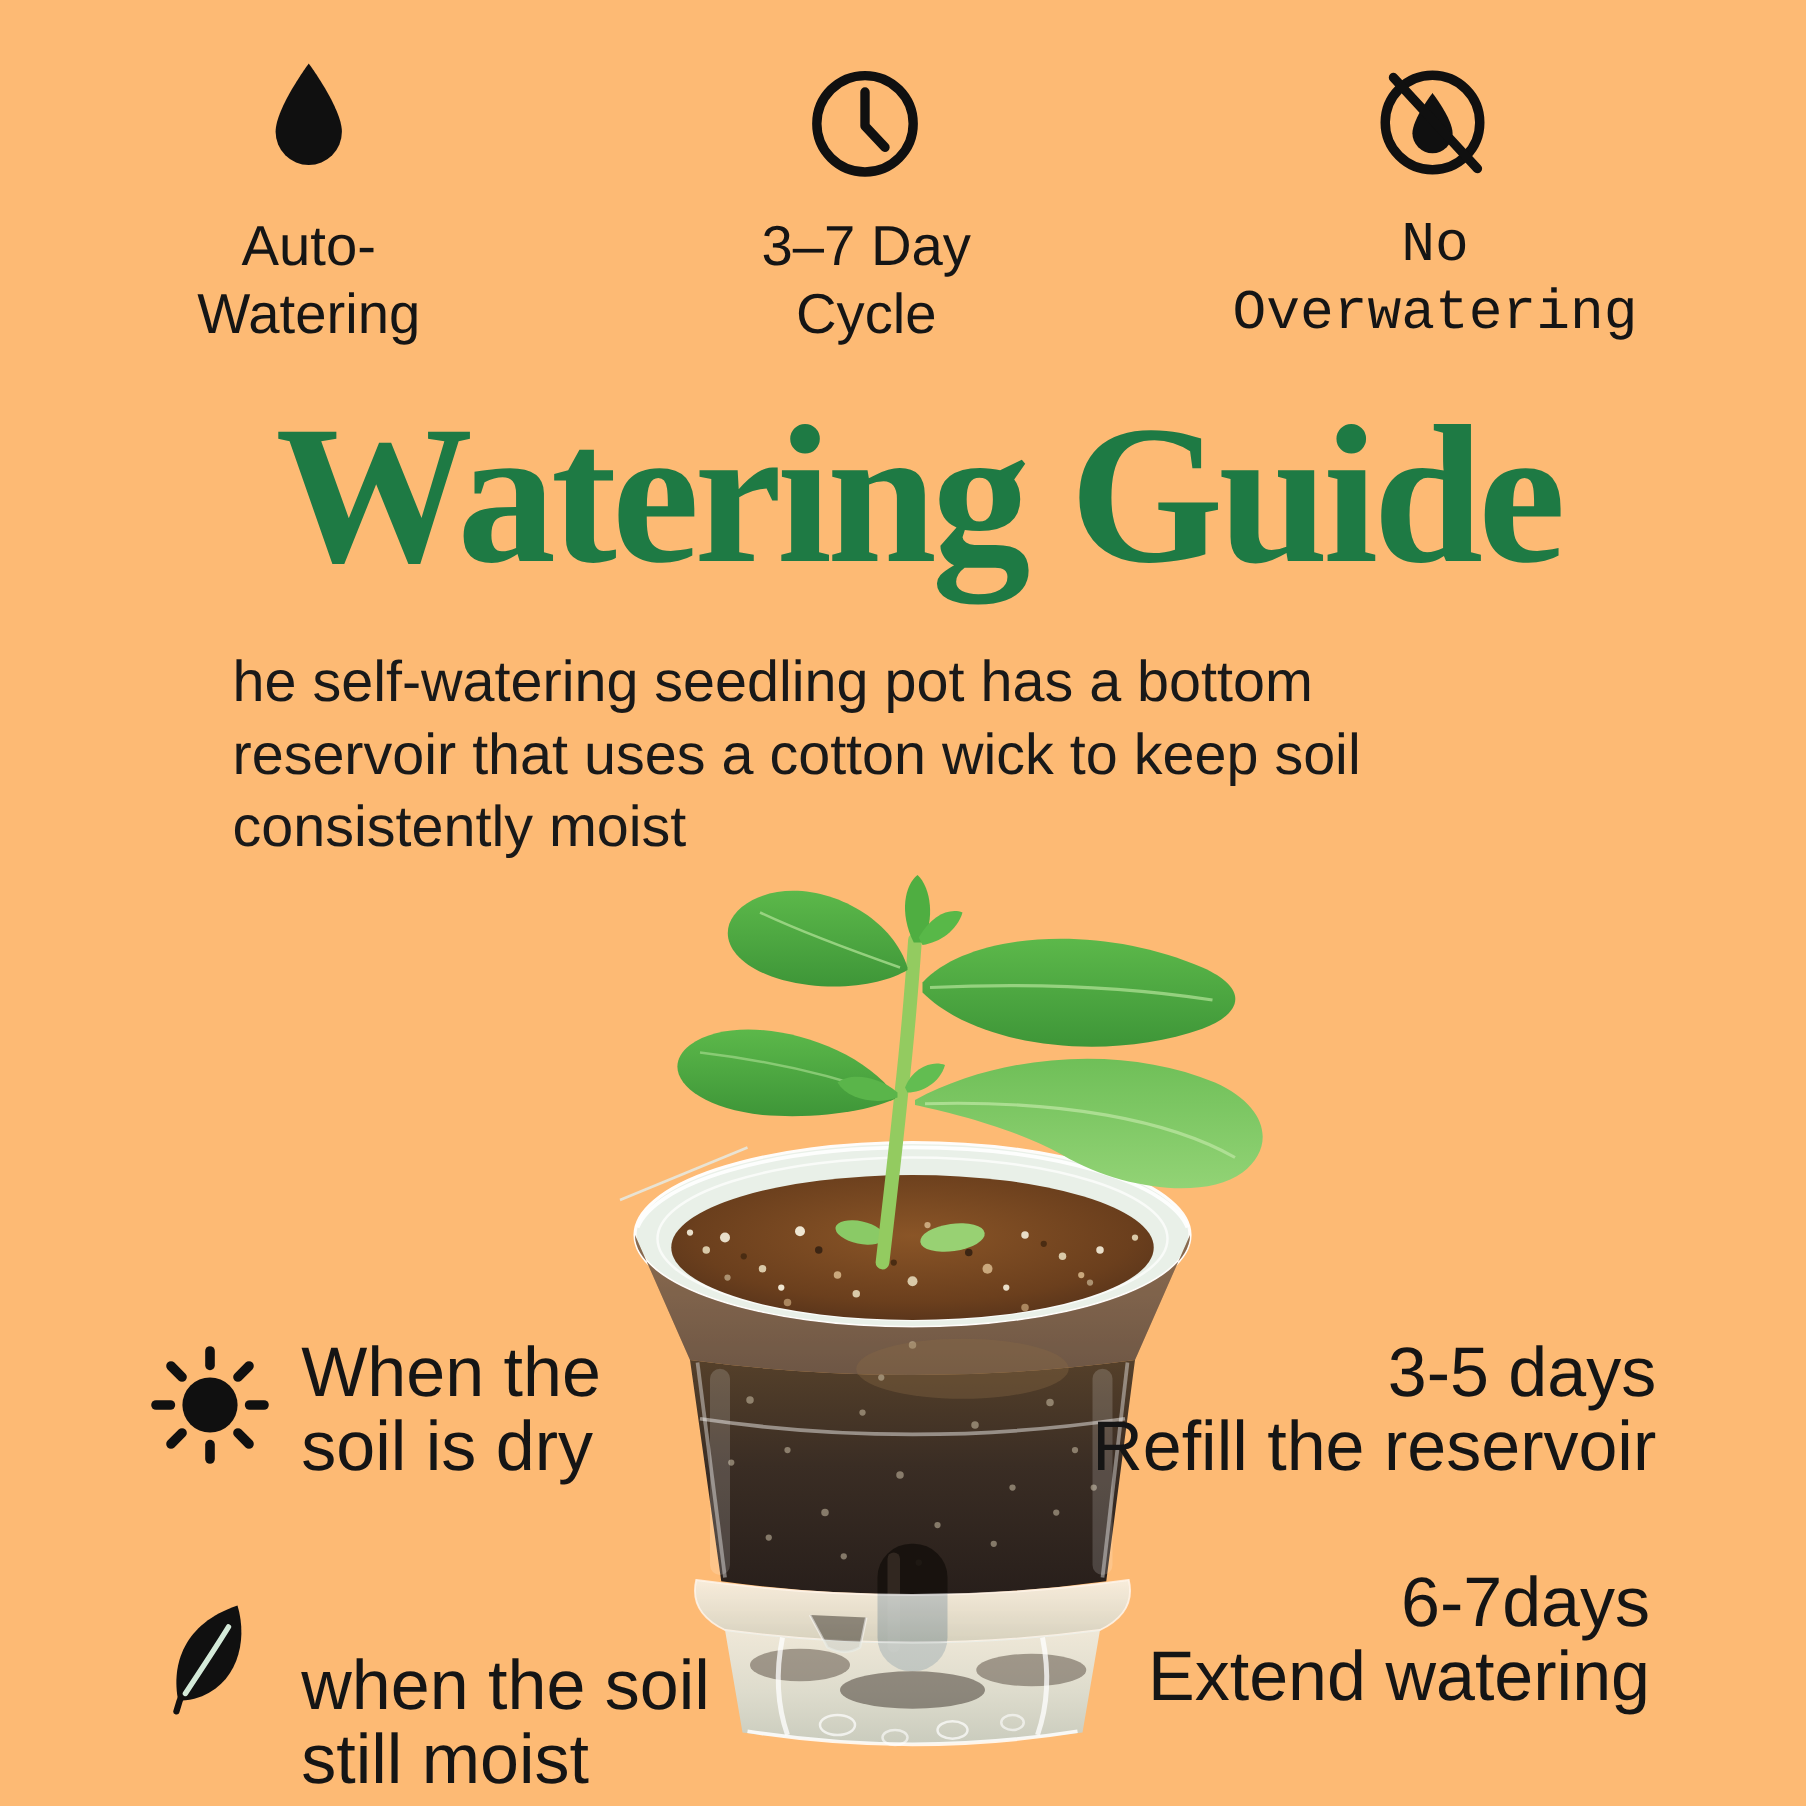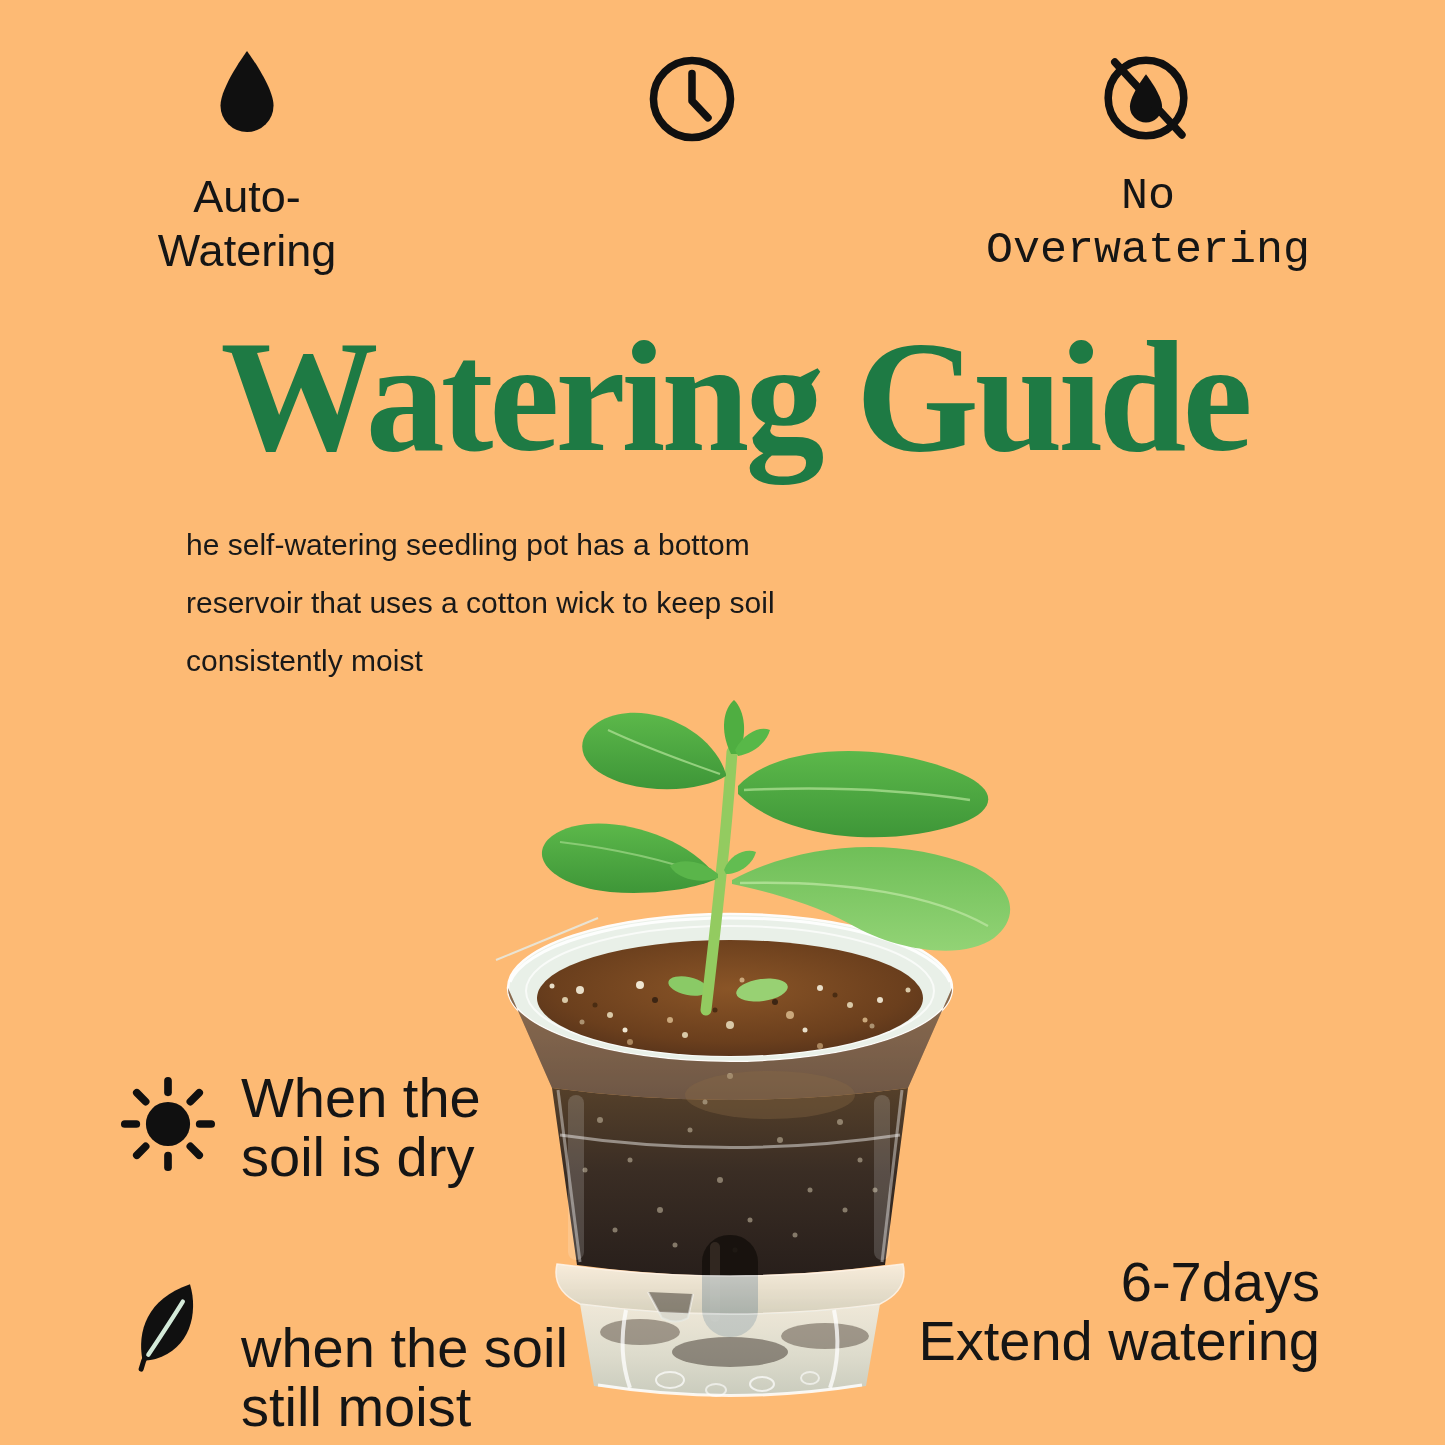--- a/index.html
+++ b/index.html
@@ -29,21 +29,21 @@
     font-weight:700;
     font-size:158px;
     line-height:1.05;
     letter-spacing:-4px;
     color:#1e7a44;
     padding-left:24px;
   }
   .description{
     position:absolute;
     left:186px;top:516px;
-    font-size:30px;
+    font-size:46px;
     line-height:58px;
     font-weight:500;
     white-space:pre-line;
     color:#191919;
   }
   .callout-text{
     position:absolute;
     font-size:56px;
     line-height:59px;
     font-weight:500;
@@ -65,20 +65,22 @@
   </div>
   <div class="feature-label" style="left:92px;top:170px;width:310px;">Auto-
 Watering</div>
 
   <div class="icon-box" style="left:645px;top:52px;width:94px;height:94px;">
     <svg width="94" height="94" viewBox="0 0 100 100">
       <circle cx="50" cy="50" r="41" fill="none" stroke="#101010" stroke-width="8"></circle>
       <polyline points="50,23 50,52 67,70" fill="none" stroke="#101010" stroke-width="8" stroke-linecap="round" stroke-linejoin="round"></polyline>
     </svg>
   </div>
+  <div class="feature-label" style="left:538px;top:170px;width:310px;">3–7 Day
+Cycle</div>
 
   <div class="icon-box" style="left:1094px;top:46px;width:104px;height:104px;">
     <svg width="104" height="104" viewBox="0 0 110 110">
       <circle cx="55" cy="55" r="40" fill="none" stroke="#101010" stroke-width="8"></circle>
       <path d="M55,30 C55,30 38,52 38,64 a17,17 0 0 0 34,0 C72,52 55,30 55,30 Z" fill="#101010"></path>
       <line x1="22" y1="17" x2="93" y2="94" stroke="#101010" stroke-width="8" stroke-linecap="round"></line>
     </svg>
   </div>
   <div class="feature-label" style="left:953px;top:170px;width:390px;font-family:Liberation Mono, monospace;">No
 Overwatering</div>
@@ -273,17 +275,19 @@
   <div class="icon-box" style="left:131px;top:1280px;width:72px;height:92px;">
     <svg width="72" height="92" viewBox="0 0 100 128">
       <path d="M 16,112 C 8,72 22,26 82,6 C 94,46 82,96 34,110 C 27,112 21,112 16,112 Z" fill="#101010"></path>
       <path d="M 14,124 C 16,116 18,110 22,102" stroke="#101010" stroke-width="7" fill="none" stroke-linecap="round"></path>
       <path d="M 24,104 C 40,80 56,56 72,30" stroke="#d4ead9" stroke-width="6" fill="none" stroke-linecap="round"></path>
     </svg>
   </div>
   <div class="callout-text callout-left" style="left:241px;top:1318px;">when the soil
 still moist</div>
 
+  <div class="callout-text callout-right" style="right:120px;top:1068px;">3-5 days
+Refill the reservoir</div>
 
   <div class="callout-text callout-right" style="right:125px;top:1252px;">6-7days
 Extend watering</div>
 
 </div>
 
 </body></html>

